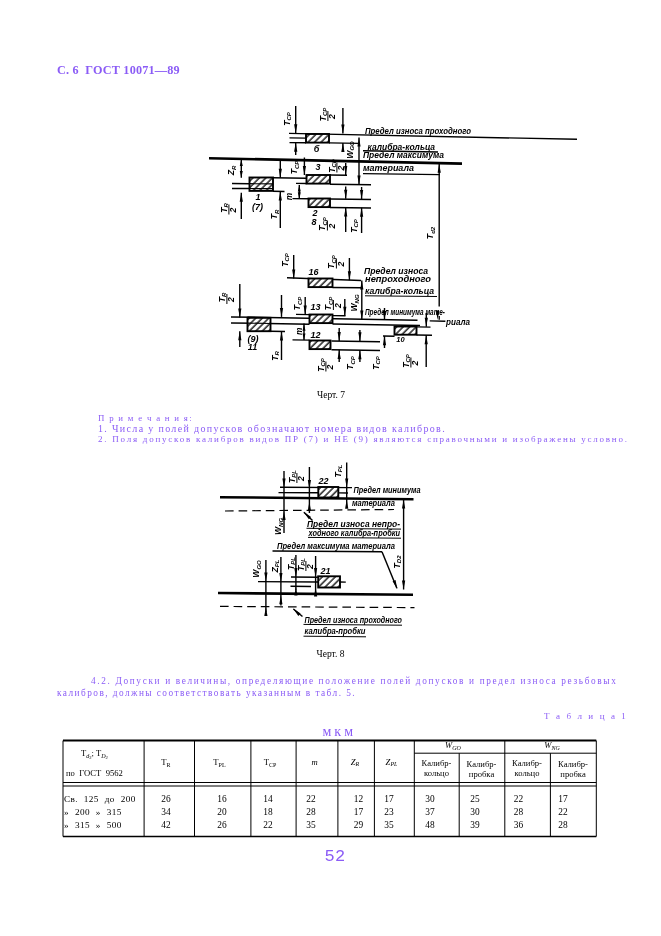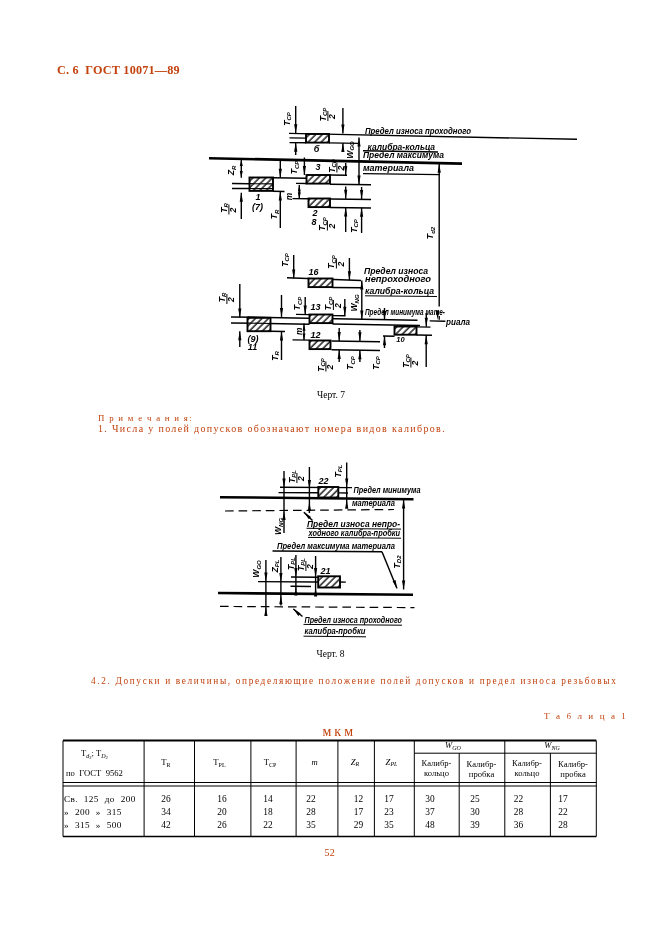--- a/index.html
+++ b/index.html
@@ -1,24 +1,26 @@
 <!DOCTYPE html>
 <html><head><meta charset="utf-8"><style>
 html,body{margin:0;padding:0;background:#fff;}
-#page{position:relative;width:661px;height:936px;background:#fff;overflow:hidden;font-family:"Liberation Serif",serif;color:#c2410c;}
+#page{position:relative;width:661px;height:936px;background:#fff;overflow:hidden;font-family:"Liberation Serif",serif;color:#8b5cf6;}
 .t{position:absolute;white-space:nowrap;}
 </style></head><body>
 <div id="page">
 <div class="t" style="left:57px;top:63px;font-weight:bold;font-size:12.2px;letter-spacing:0.2px;">С. 6&nbsp;&nbsp;ГОСТ 10071—89</div>
 <div class="t" style="left:98px;top:412.5px;font-size:8.8px;letter-spacing:1.3px;">П р и м е ч а н и я:</div>
 <div class="t" style="left:98px;top:423.2px;font-size:10px;letter-spacing:1.34px;">1. Числа у полей допусков обозначают номера видов калибров.</div>
+<div class="t" style="left:98px;top:433.8px;font-size:9px;letter-spacing:1.76px;">2. Поля допусков калибров видов ПР (7) и НЕ (9) являются справочными и изображены условно.</div>
 <div class="t" style="left:91px;top:675.8px;font-size:9.3px;letter-spacing:1.64px;text-align:right;">4.2. Допуски и величины, определяющие положение полей допусков и предел износа резьбовых</div>
+<div class="t" style="left:57px;top:687.8px;font-size:9.3px;letter-spacing:1.45px;">калибров, должны соответствовать указанным в табл. 5.</div>
 <div class="t" style="left:544px;top:710.8px;font-size:9px;letter-spacing:2.1px;">Т а б л и ц а  1</div>
 <div class="t" style="left:322.5px;top:723.5px;font-size:14px;letter-spacing:3px;">мкм</div>
-<div class="t" style="left:324.5px;top:846.5px;font-size:10px;letter-spacing:0.3px;">52</div>
+<div class="t" style="left:324.5px;top:846.5px;font-size:17px;letter-spacing:0.3px;font-family:Liberation Mono, monospace;">52</div>
 <svg style="position:absolute;left:0;top:0;" width="661" height="936" viewBox="0 0 661 936">
 <defs>
 <pattern id="hp" patternUnits="userSpaceOnUse" width="4.6" height="4.6" patternTransform="rotate(45)">
 <rect width="4.6" height="4.6" fill="#fff"></rect>
 <line x1="1" y1="0" x2="1" y2="4.6" stroke="#000" stroke-width="1.3"></line>
 </pattern>
 <path id="ar" d="M0,0 L1.6,9 L-1.6,9 Z" fill="#000" stroke="none"></path>
 <path id="ar2" d="M0,0 L1.5,6.4 L-1.5,6.4 Z" fill="#000" stroke="none"></path>
 </defs>
 <g>

